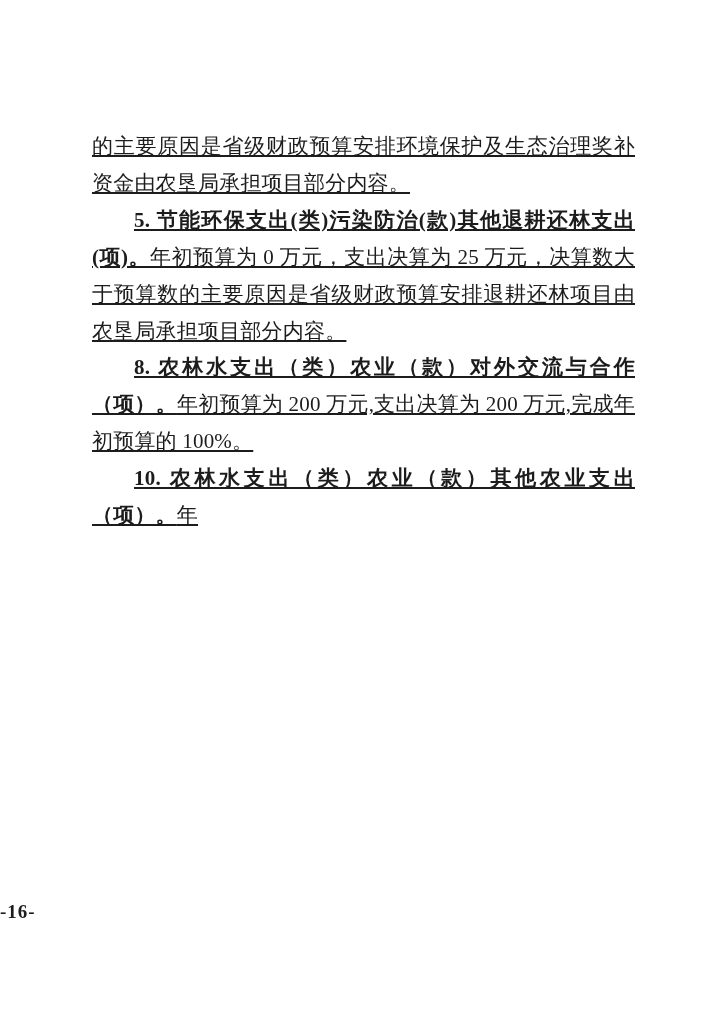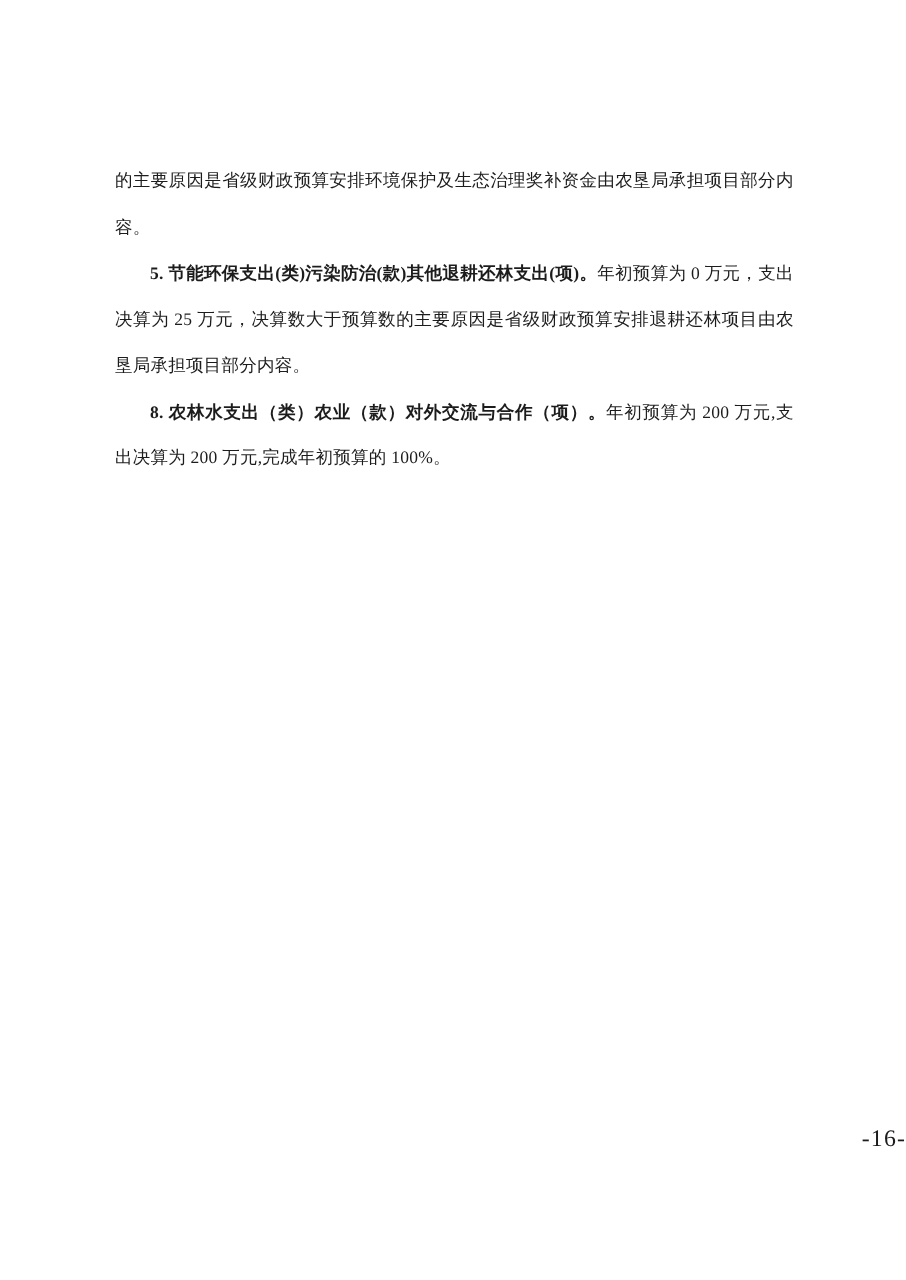--- a/index.html
+++ b/index.html
@@ -16,64 +16,67 @@
     box-sizing: border-box;
     overflow: hidden;
     font-family: "Liberation Serif", "DejaVu Serif", serif;
     color: #1c1c1c;
   }
   .text-block {
     position: absolute;
     left: 92px;
     top: 128px;
     width: 543px;
-    font-size: 14px;
+    font-size: 21px;
     line-height: 36.9px;
     text-align: justify;
     letter-spacing: 0.2px;
+    text-decoration: underline;
   }
   .para {
     margin: 0;
     padding: 0;
     text-indent: 2em;
   }
   .para.no-indent {
     text-indent: 0;
   }
   .item-heading {
     font-weight: bold;
   }
   .item-body {
     font-weight: normal;
   }
   .page-footer {
     position: absolute;
     left: 0;
     top: 901px;
     width: 725px;
-    text-align: right;
+    text-align: left;
     font-size: 19px;
     letter-spacing: 1px;
     color: #1c1c1c;
+    font-weight: bold;
   }
 </style>
 </head>
 <body>
 
 <div class="page">
 
   <div class="text-block">
 
     <p class="para no-indent"><span class="item-heading"></span><span class="item-body">的主要原因是省级财政预算安排环境保护及生态治理奖补资金由农垦局承担项目部分内容。</span></p>
 
     <p class="para"><span class="item-heading">5. 节能环保支出(类)污染防治(款)其他退耕还林支出(项)。</span><span class="item-body">年初预算为 0 万元，支出决算为 25 万元，决算数大于预算数的主要原因是省级财政预算安排退耕还林项目由农垦局承担项目部分内容。</span></p>
 
 
 
     <p class="para"><span class="item-heading">8. 农林水支出（类）农业（款）对外交流与合作（项）。</span><span class="item-body">年初预算为 200 万元,支出决算为 200 万元,完成年初预算的 100%。</span></p>
 
 
+    <p class="para"><span class="item-heading">10. 农林水支出（类）农业（款）其他农业支出（项）。</span><span class="item-body">年</span></p>
 
   </div>
 
   <div class="page-footer">-16-</div>
 
 </div>
 
 </body></html>

